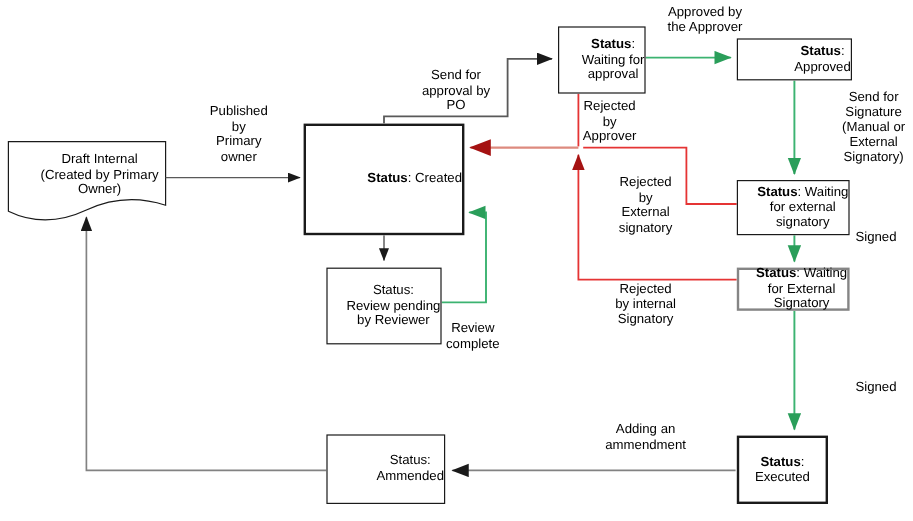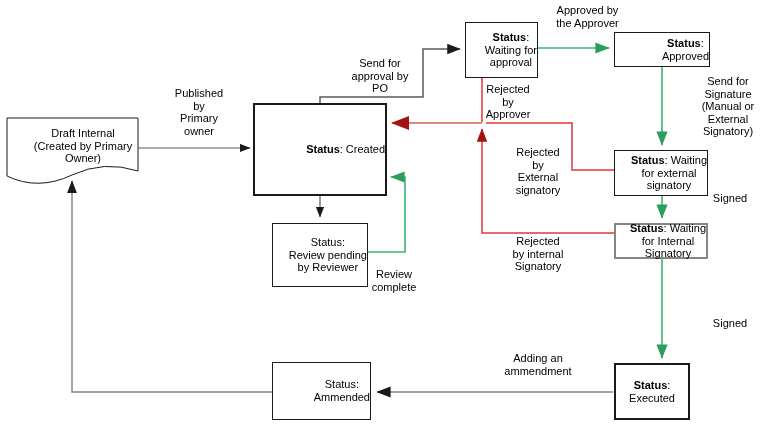--- a/index.html
+++ b/index.html
@@ -83,21 +83,21 @@
   </div>
 
   <div class="node" style="left:614px;top:150px;width:94px;height:46px;">
     <span class="node-text"><b>Status</b><span>: Waiting
 for external
 signatory</span></span>
   </div>
 
   <div class="node gray-border" style="left:614px;top:223px;width:94px;height:36px;">
     <span class="node-text"><b>Status</b><span>: Waiting
-for Internal
+for External
 Signatory</span></span>
   </div>
 
   <div class="node" style="left:614px;top:363px;width:76px;height:57px;border-width:2px;">
     <span class="node-text"><b>Status</b><span>: Executed</span></span>
   </div>
 
   <div class="node" style="left:272px;top:362px;width:99px;height:58px;">
     <span class="node-text">Status:
 Ammended</span>

